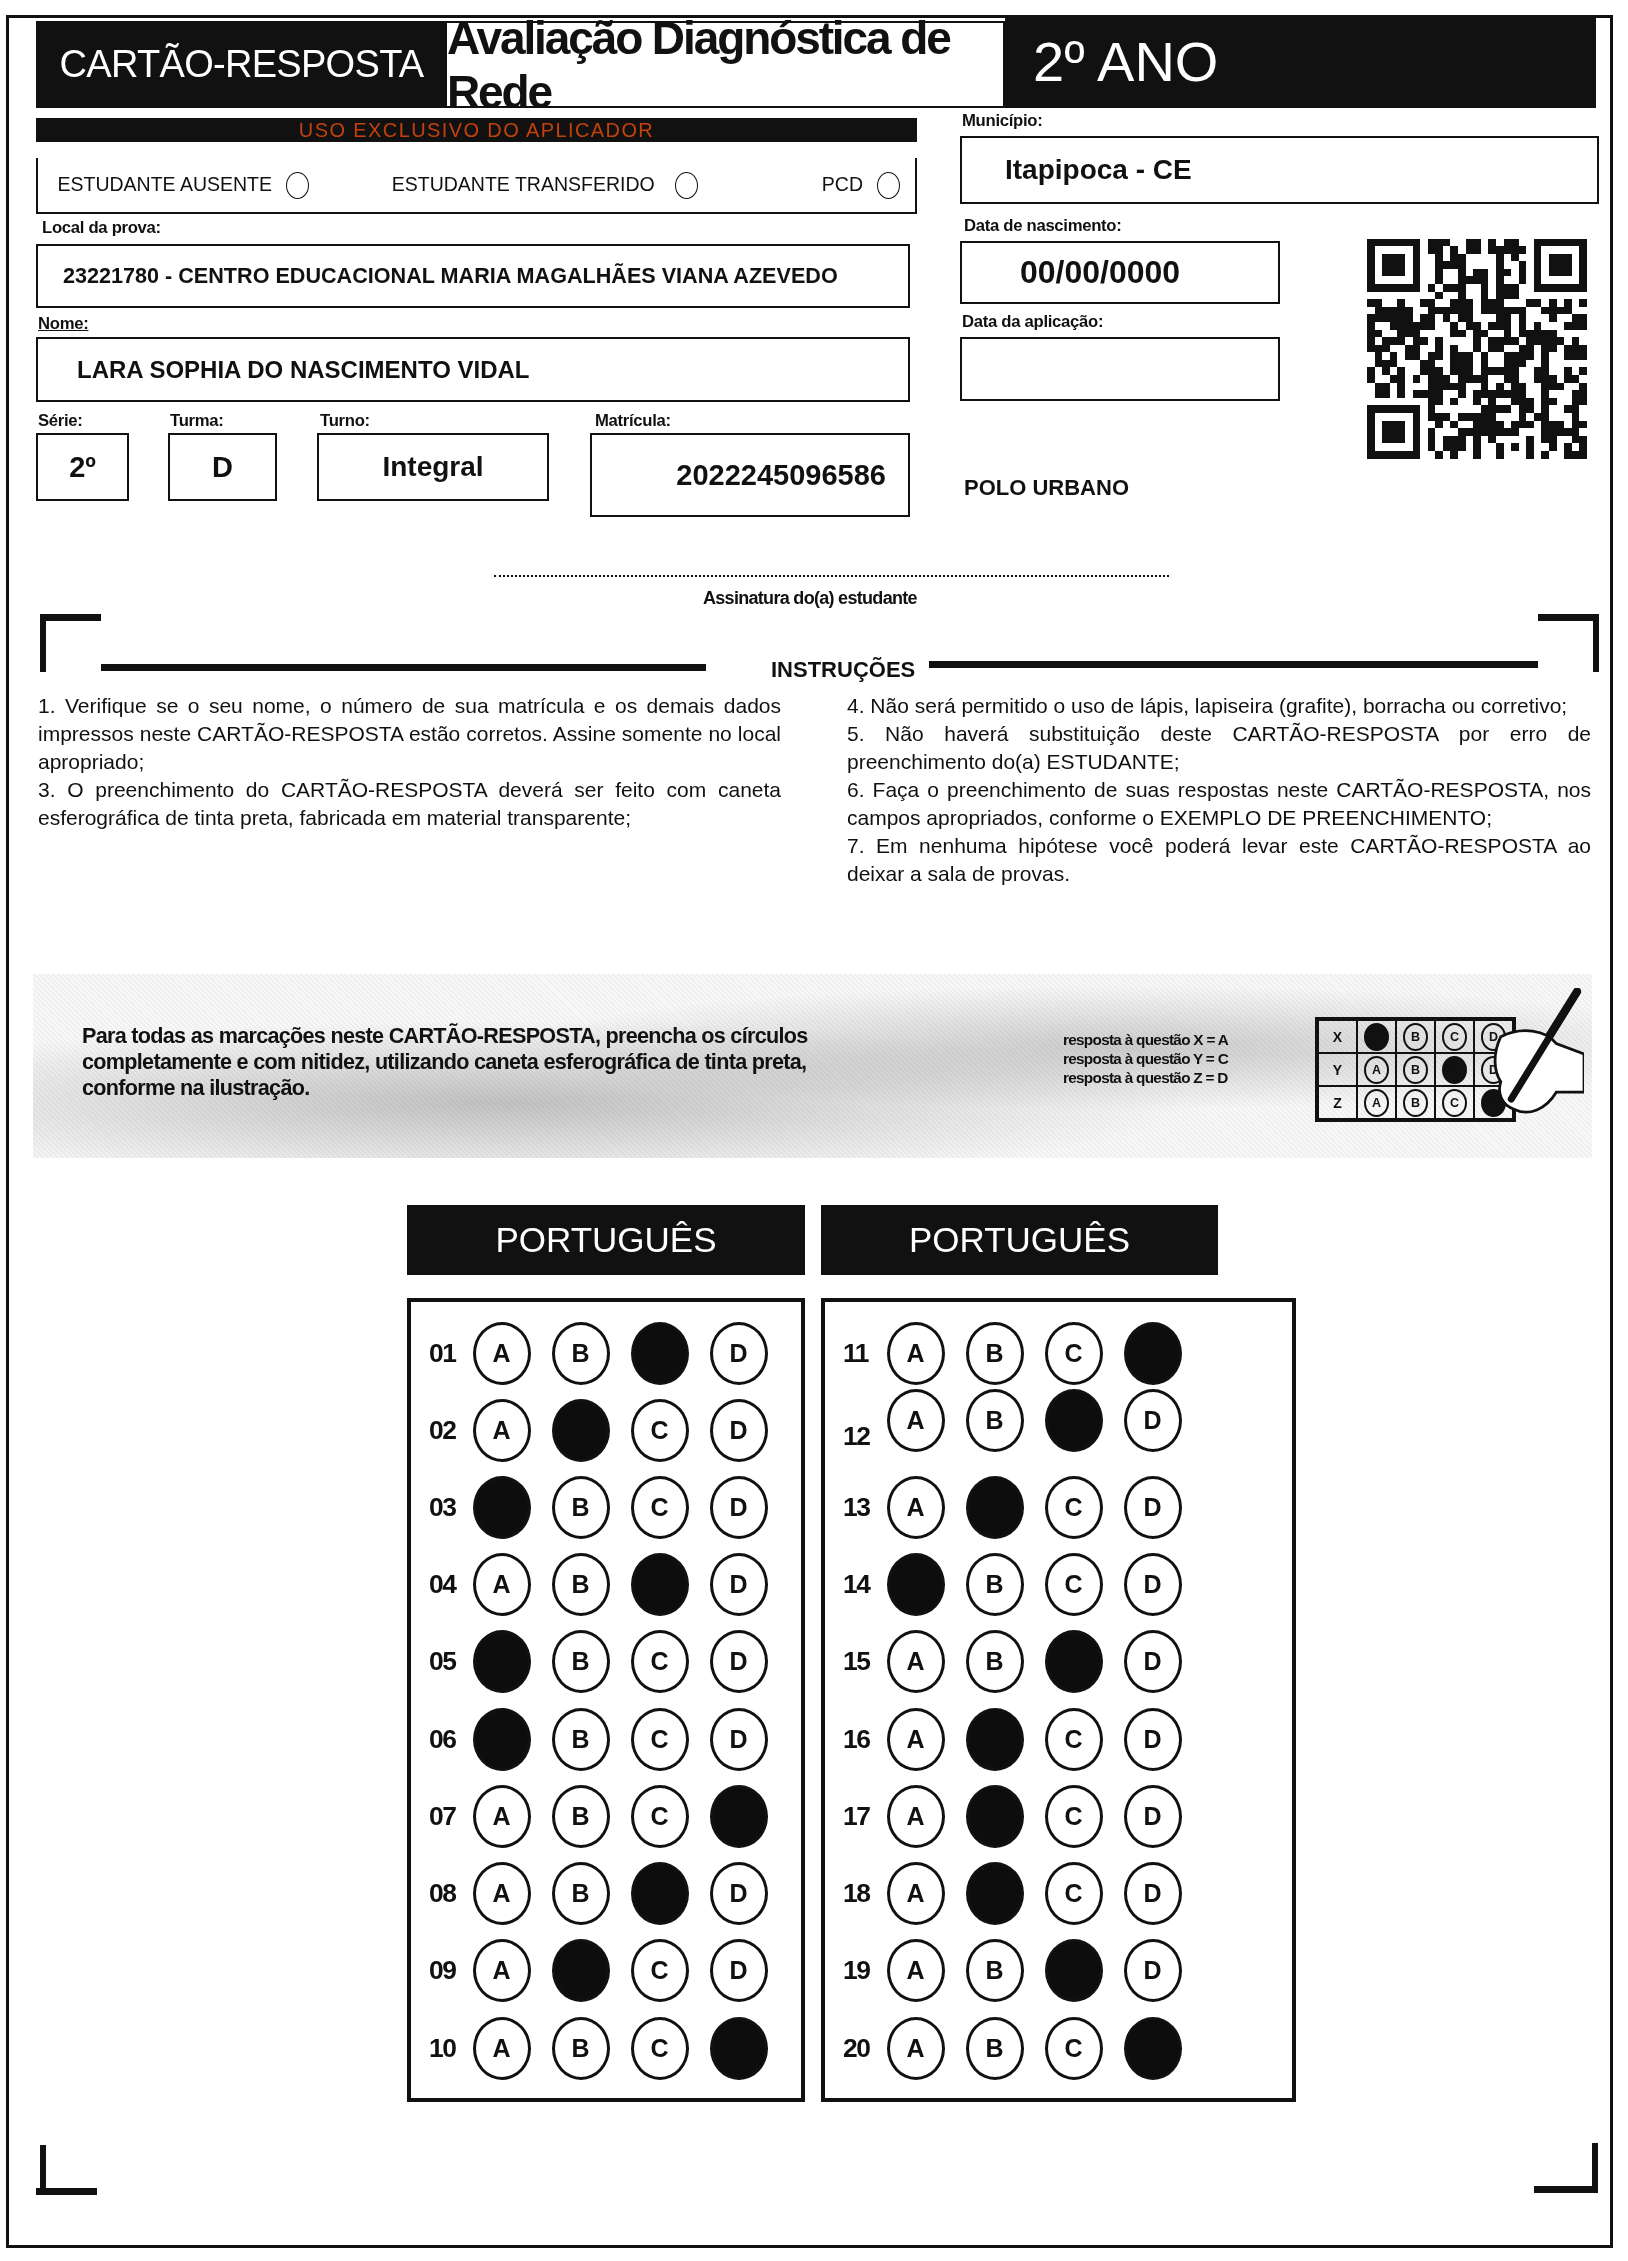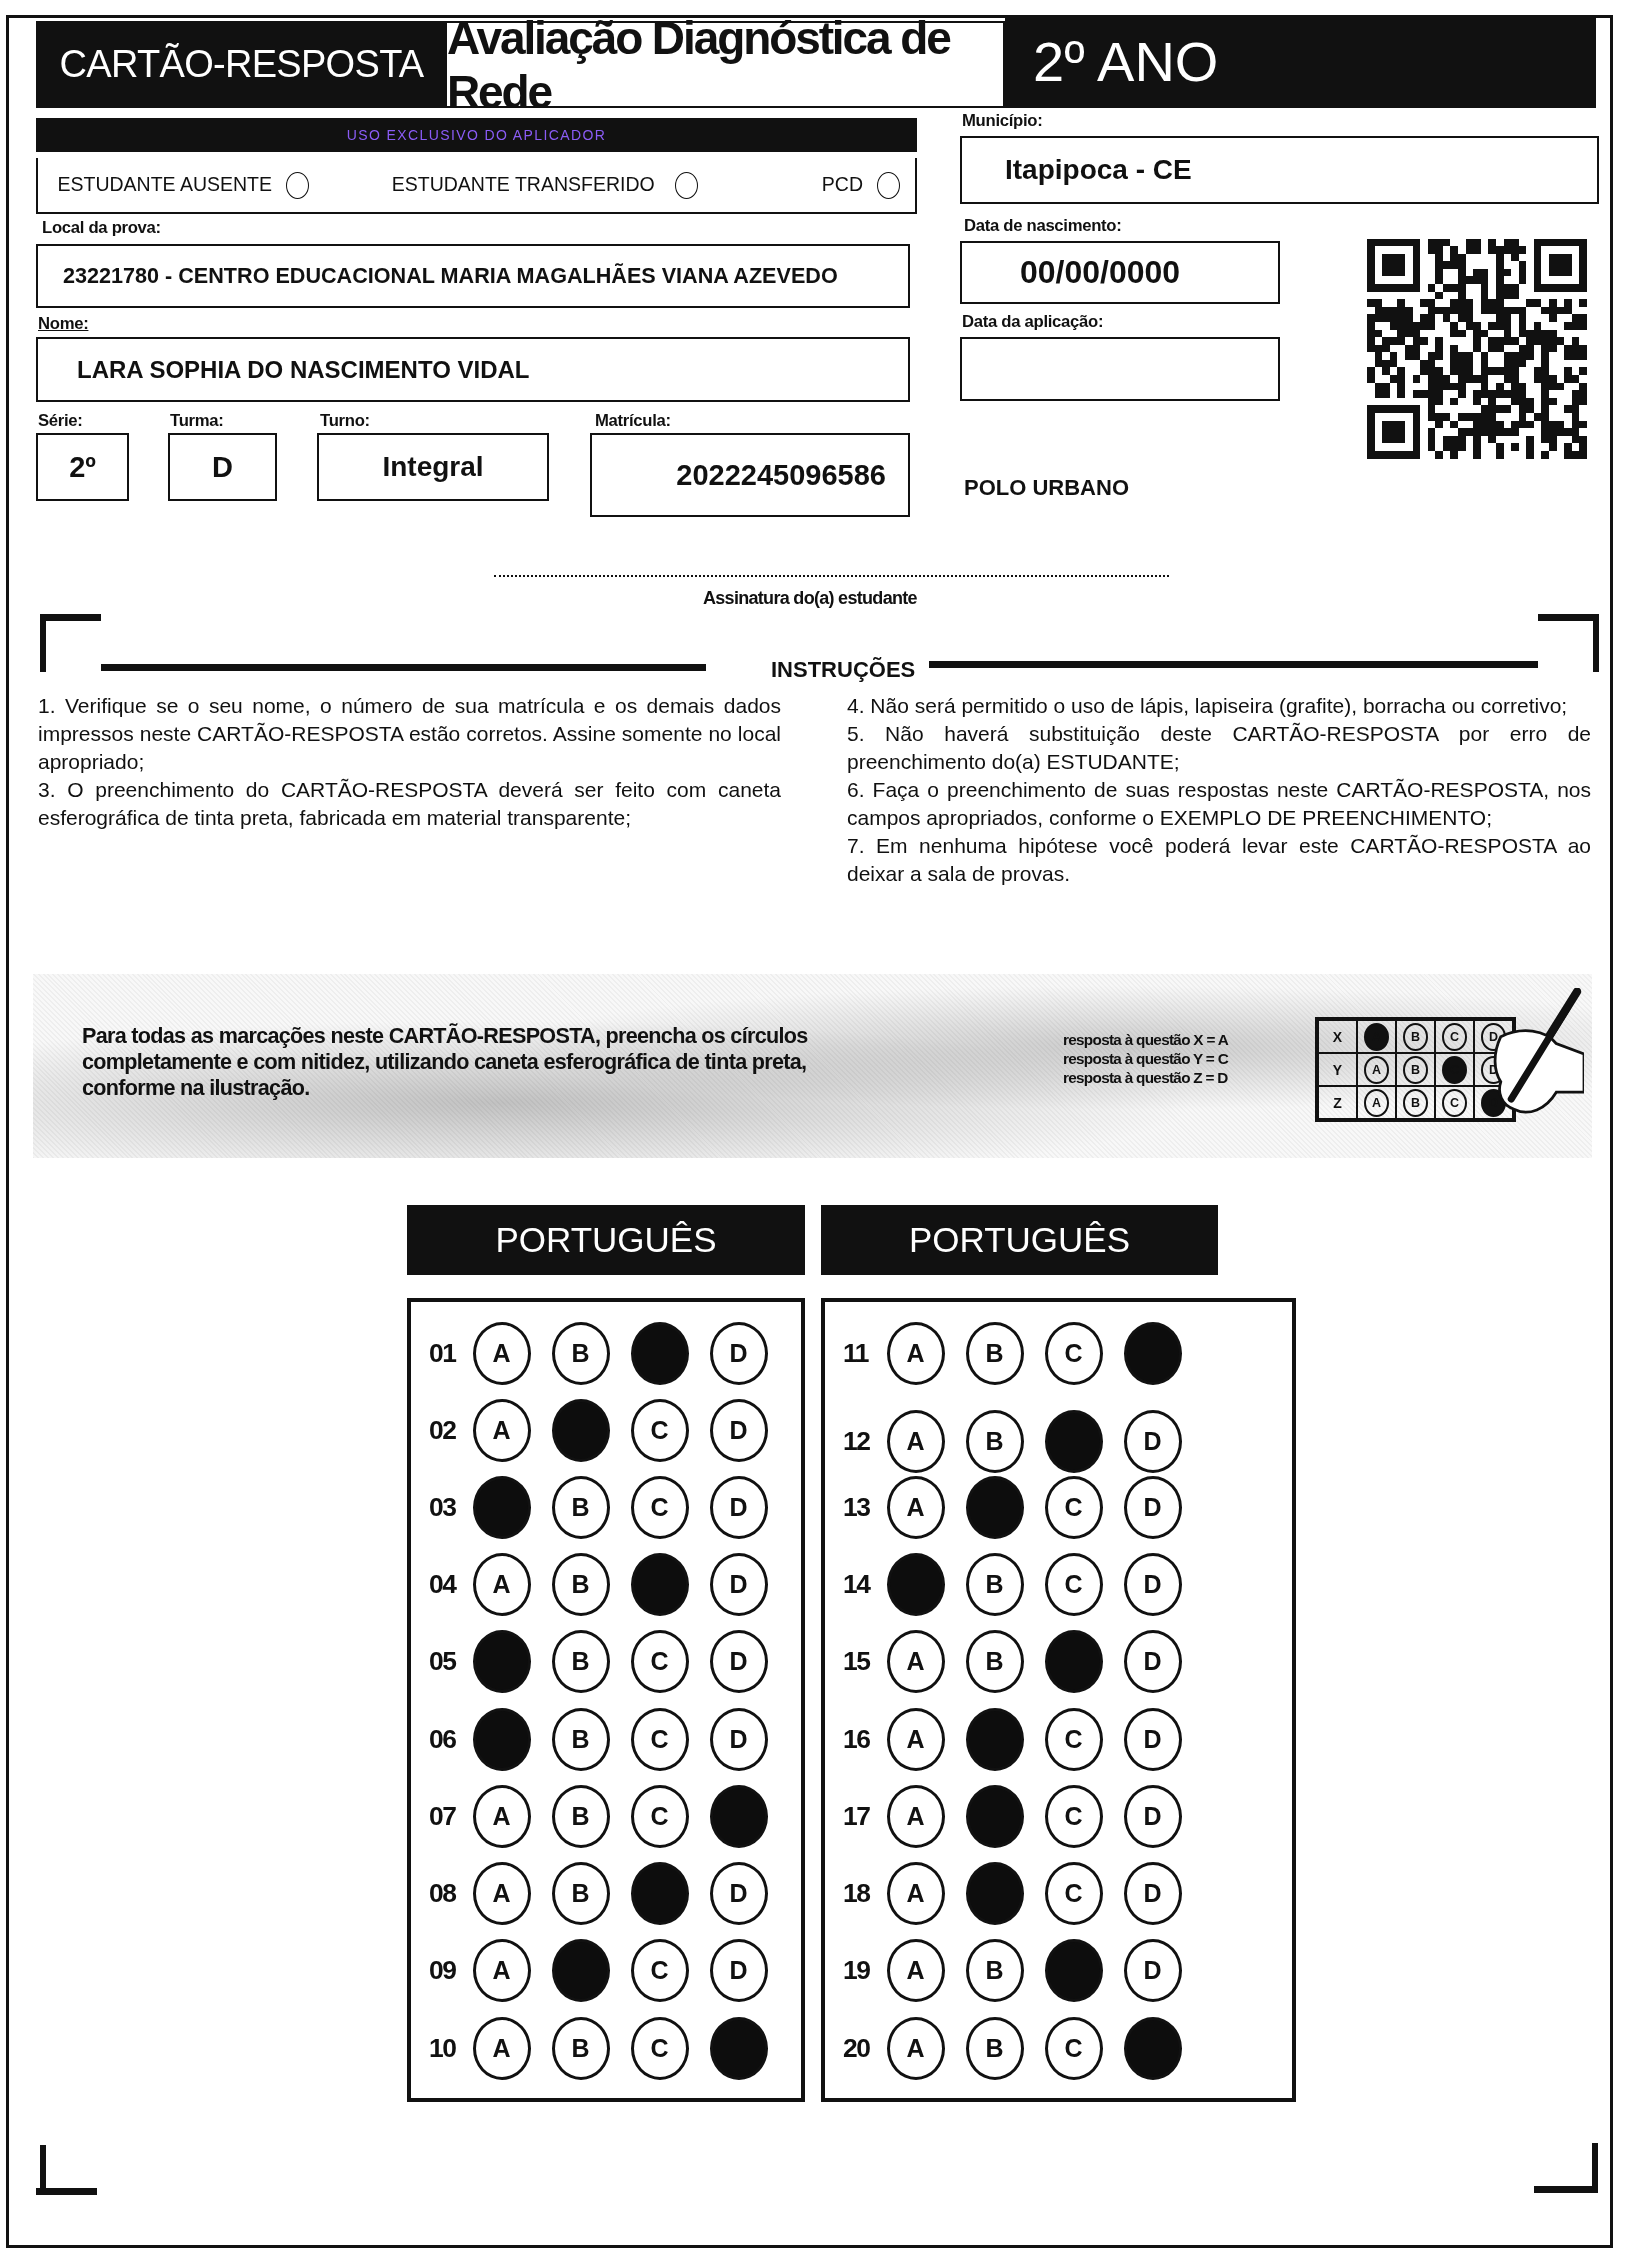--- a/index.html
+++ b/index.html
@@ -6,21 +6,21 @@
   body { width:1628px; height:2261px; position:relative; overflow:hidden;
          font-family:"Liberation Sans", sans-serif; color:#111; }
   .abs { position:absolute; }
   .page-border { left:5.6px; top:15.3px; width:1607px; height:2233px; border:3.5px solid #111; box-sizing:border-box; }
   .blk { background:#111; color:#fff; }
   .hdr-title { left:36px; top:21px; width:411px; height:87px; font-family:"Liberation Sans", sans-serif;
                font-size:40px; display:flex; align-items:center; justify-content:center; letter-spacing:-1.4px; transform:scaleX(0.86); transform-origin:left center; width:477px;}
   .hdr-eval { left:445px; top:21px; width:560px; height:87px; background:#fff; border:2.8px solid #111; box-sizing:border-box;
               font-size:46px; font-weight:bold; display:flex; align-items:center; justify-content:center; letter-spacing:-2.1px; }
   .hdr-year { left:1005px; top:15.3px; width:591px; height:93px; font-size:56px; display:flex; align-items:center; padding-left:28px; box-sizing:border-box; }
-  .use-bar { left:36px; top:118px; width:881px; height:34px; font-size:14px; color:#8b5cf6; display:flex; align-items:center; justify-content:center; letter-spacing:1.4px; }
+  .use-bar { left:36px; top:118px; width:881px; height:24px; font-size:20px; color:#c2410c; display:flex; align-items:center; justify-content:center; letter-spacing:1.4px; }
   .status-row { left:36px; top:158px; width:881px; height:56px; border:2.1px solid #111; border-top:none; box-sizing:border-box;
                 display:flex; align-items:center; font-size:19.5px; }
   .circle-opt { display:inline-block; width:21px; height:25px; border:1.7px solid #111; border-radius:50%; vertical-align:middle; margin-left:8.3px; }
   .lbl { font-size:16.7px; font-weight:bold; letter-spacing:-0.3px; }
   .field { border:2.8px solid #111; box-sizing:border-box; display:flex; align-items:center; font-weight:bold; }
   .qr { left:1367px; top:237px; width:220px; height:223px; }
   .sig-line { left:494px; top:575px; width:675px; border-top:2.8px dotted #111; }
   .instr-title { left:738px; top:657px; font-size:22px; font-weight:bold;margin-left:33px; }
   .instr-line { height:7px; background:#111; }
   .instr-col { font-size:21px; line-height:28px; text-align:justify; }
@@ -644,21 +644,21 @@
     </div>
   </div>
 <div class="abs grid-box" style="left:821px;width:475px;" id="grid-1">
     <div class="q-row" style="top: 19.5px;">
       <span class="q-num">11</span>
       <span class="bubble" style="margin-left: 5.6px;">A</span>
       <span class="bubble" style="margin-left: 21px;">B</span>
       <span class="bubble" style="margin-left: 21px;">C</span>
       <span class="bubble filled" style="margin-left: 21px;">D</span>
     </div>
-    <div class="q-row" style="top: 108px;">
+    <div class="q-row" style="top: 87px; align-items: flex-end;">
       <span class="q-num">12</span>
       <span class="bubble" style="margin-left: 5.6px;">A</span>
       <span class="bubble" style="margin-left: 21px;">B</span>
       <span class="bubble filled" style="margin-left: 21px;">C</span>
       <span class="bubble" style="margin-left: 21px;">D</span>
     </div>
     <div class="q-row" style="top: 174px;">
       <span class="q-num">13</span>
       <span class="bubble" style="margin-left: 5.6px;">A</span>
       <span class="bubble filled" style="margin-left: 21px;">B</span>

